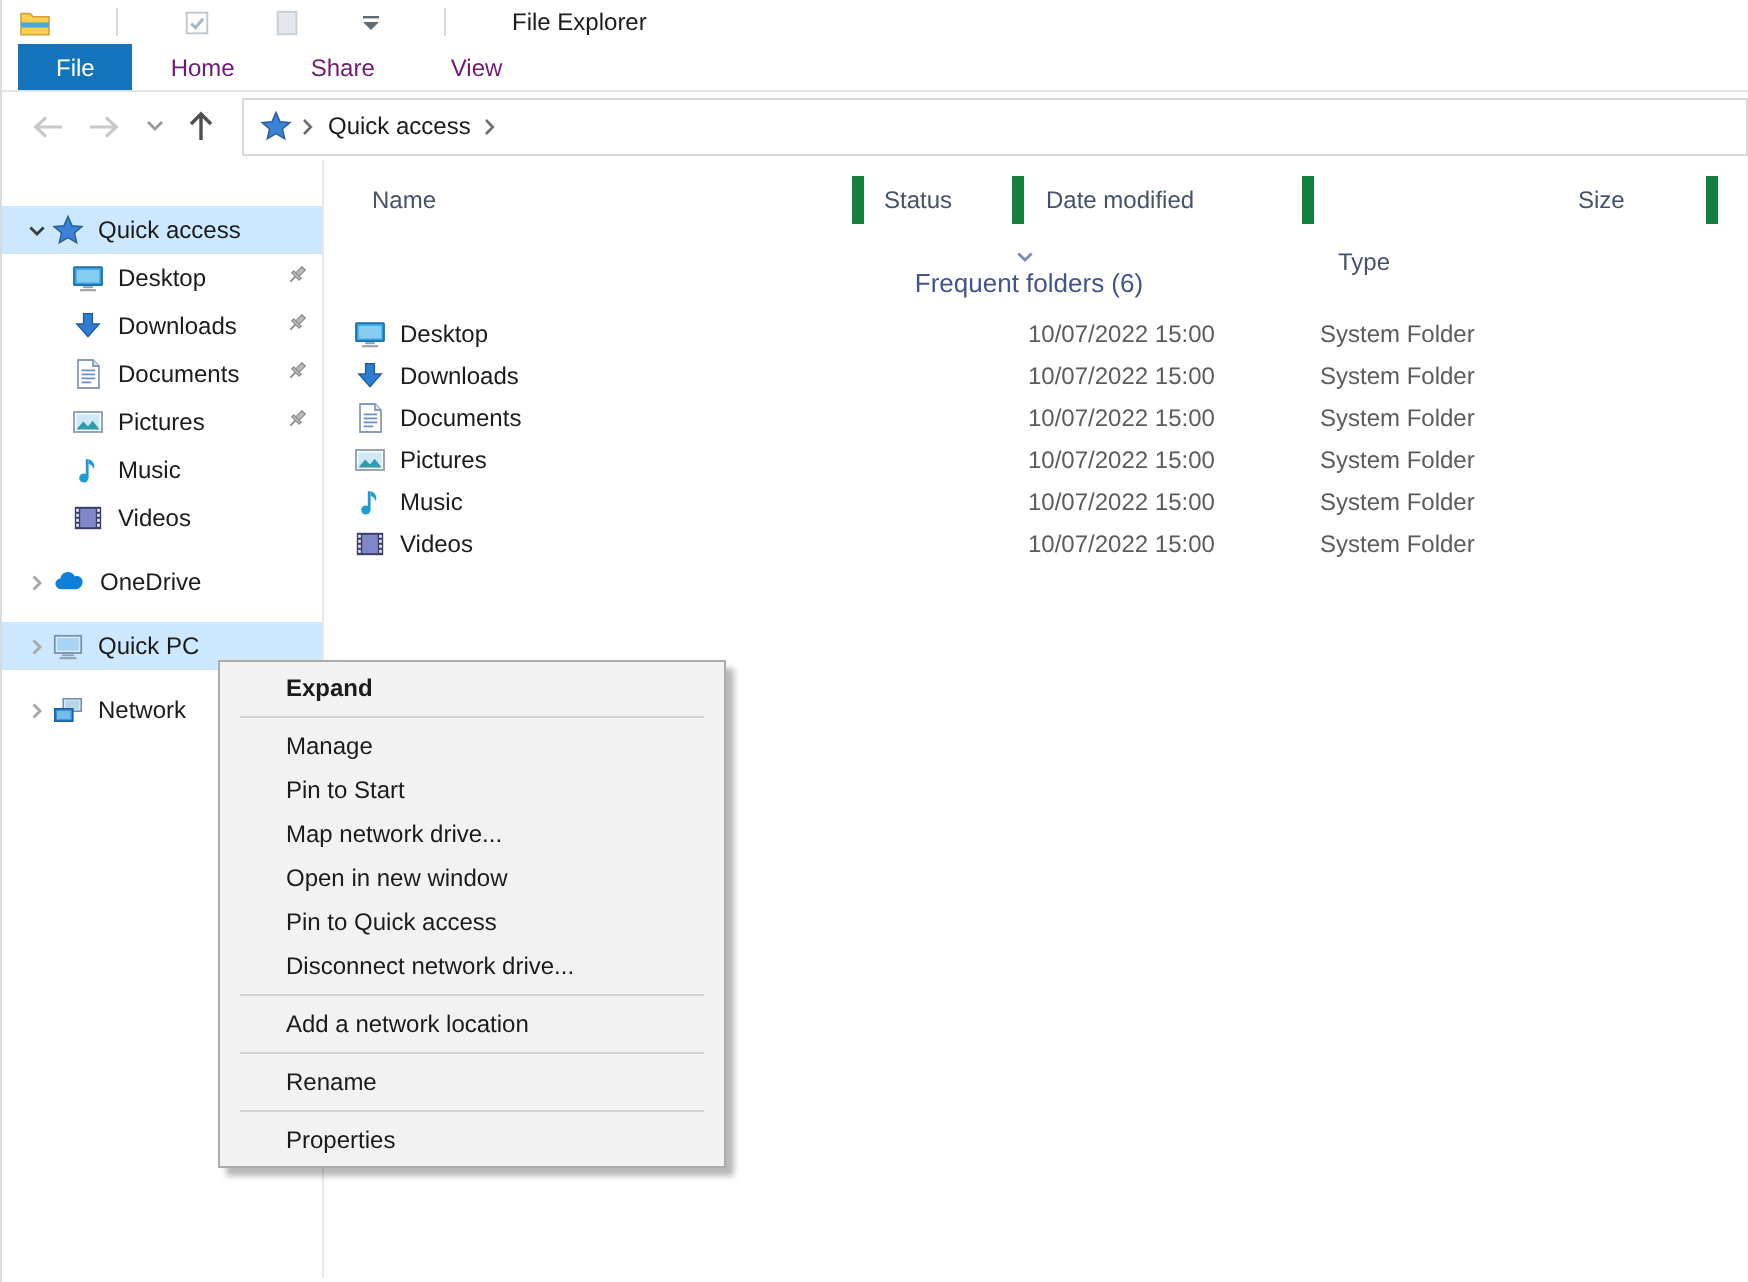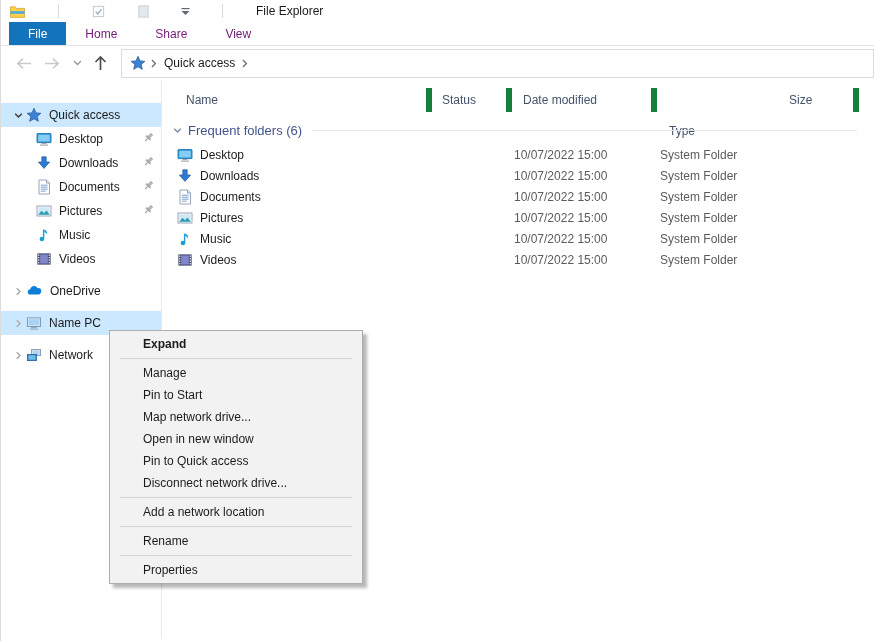--- a/index.html
+++ b/index.html
@@ -47,21 +47,21 @@
 
   .main{flex:1;padding-top:8px;position:relative;}
   .hdr-row{height:24px;display:flex;margin-left:9px;color:#44536a;}
   .hdr-cell{display:flex;align-items:center;border-right:6px solid #15803d;padding-left:15px;}
   .hdr-cell:nth-child(1){width:261px;}
   .hdr-cell:nth-child(2){width:80px;padding-left:10px;}
   .hdr-cell:nth-child(3){width:145px;padding-left:11px;}
   .hdr-cell:nth-child(4){width:122px;padding-left:12px;margin-top:43px;}
   .hdr-cell:nth-child(5){width:80px;padding-left:10px;}
 
-  .grp-hdr{display:flex;align-items:center;margin:11px 17px 6px 10px;color:var(--grp);font-size:13px;}
+  .grp-hdr{display:flex;align-items:center;margin:11px 17px 6px 10px;color:var(--grp);font-size:13px;flex-direction:column;}
   .grp-hdr .chev{margin-right:5px;display:flex;}
   .grp-hdr .rule{flex:1;border-top:1px solid #e5e5e5;margin-left:10px;}
   .file-rows{margin-bottom:2px;}
   .file-row{height:21px;display:flex;align-items:center;}
   .cell-name{width:261px;display:flex;align-items:center;padding-left:15px;}
   .cell-name .lbl{margin-left:7px;}
   .cell-status{width:80px;padding-left:10px;color:#5b5b5b;}
   .cell-date{width:145px;padding-left:11px;color:#5b5b5b;}
   .cell-type{width:122px;padding-left:12px;color:#5b5b5b;}
   .cell-size{width:80px;padding-left:10px;color:#5b5b5b;}
@@ -309,21 +309,21 @@
           </svg>
         </span>
         <span class="ico">
           <svg width="16" height="16" viewBox="0 0 16 16">
             <rect x="1.4" y="2.9" width="13.2" height="8.6" fill="#d6ebfa" stroke="#7593ad" stroke-width="0.9"></rect>
             <rect x="2.6" y="4.1" width="10.8" height="6.2" fill="#a8d3f5"></rect>
             <rect x="5" y="12.2" width="6" height="0.9" fill="#8aa0b4"></rect>
             <rect x="3.8" y="13.6" width="8.4" height="1" fill="#8aa0b4"></rect>
           </svg>
         </span>
-        <span class="lbl">Name PC</span>
+        <span class="lbl">Quick PC</span>
       </div>
       <div class="side-gap"></div>
       <div class="side-item">
         <span class="chev">
           <svg width="11" height="11" viewBox="0 0 10 10">
             <path d="M3.4 2l3 3-3 3" stroke="#a9a9a9" stroke-width="1.3" fill="none"></path>
           </svg>
         </span>
         <span class="ico">
           <svg width="16" height="16" viewBox="0 0 16 16">

